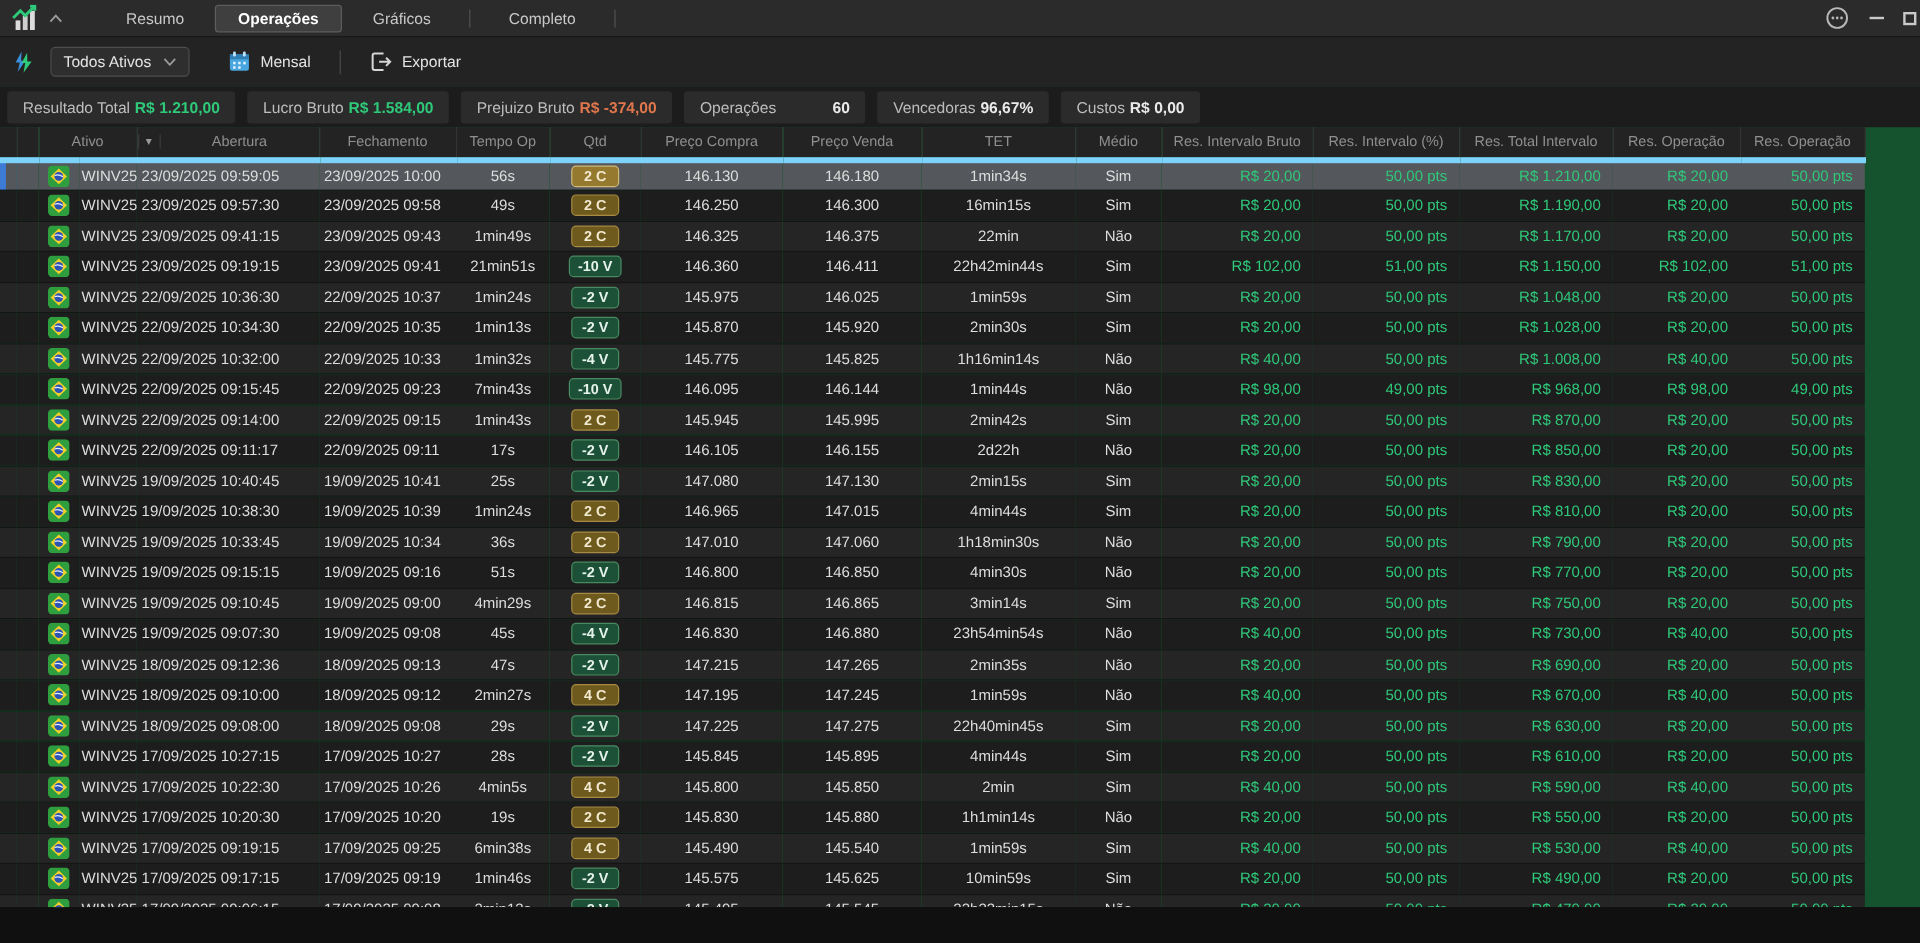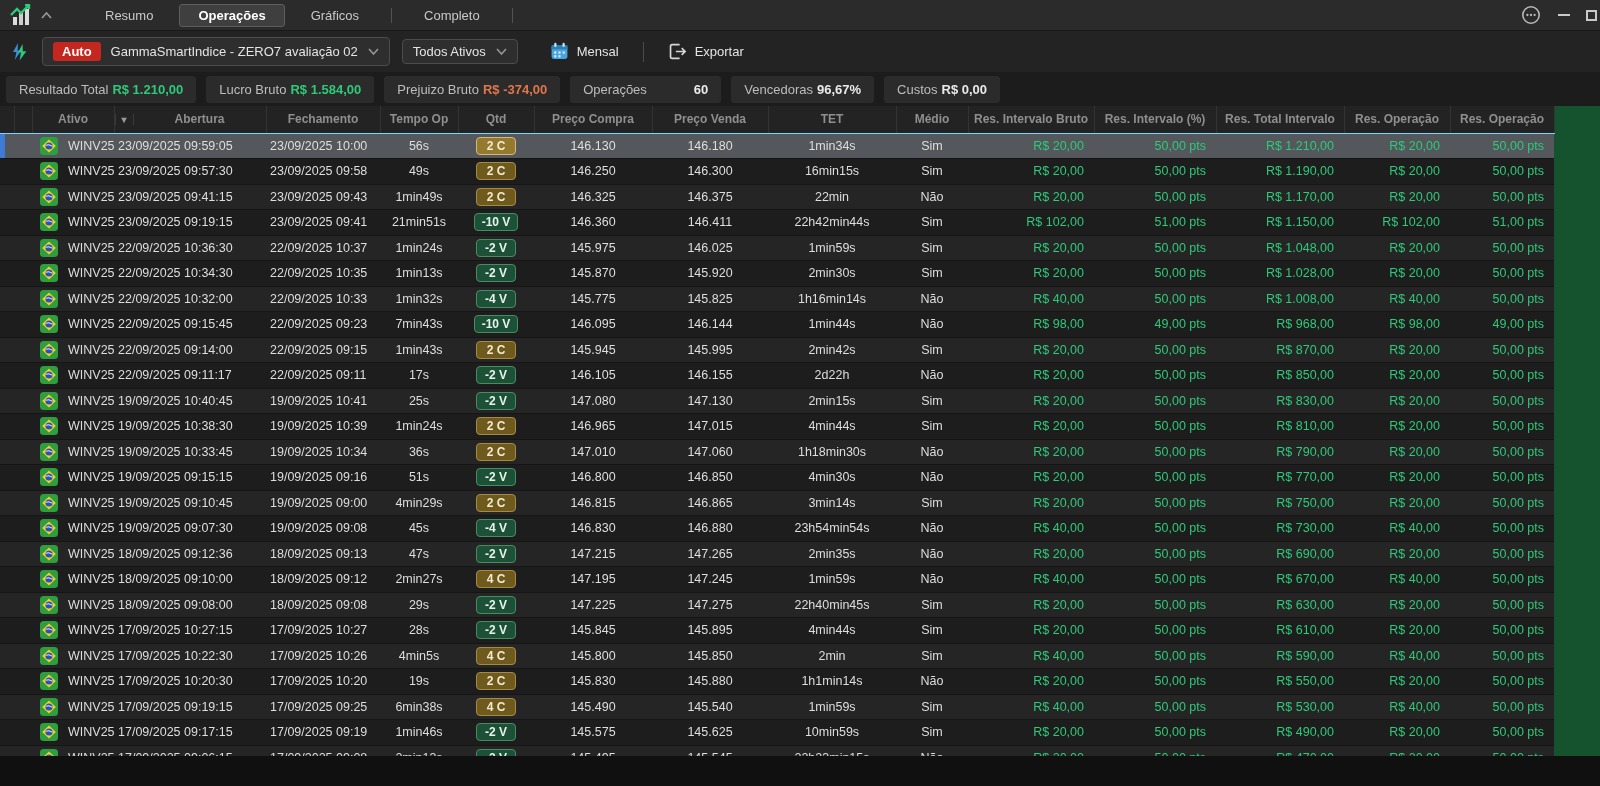--- a/index.html
+++ b/index.html
@@ -31,22 +31,22 @@
   .tool-sep { width:1px; height:20px; background:#4a4a4a; margin:0 6px; }
 
   
   .statsbar { height:34px; display:flex; align-items:center; gap:10px; padding:0 6px; background:#1c1c1c; }
   .chip { background:#2b2b2b; border-radius:3px; height:27px; display:flex; align-items:center; gap:4px; padding:0 13px; font-size:13px; white-space:nowrap; }
   .chip .lbl { color:#bdbdbd; }
   .chip .val { font-weight:bold; }
 
   
   .grid table { border-collapse:collapse; table-layout:fixed; width:1554px; }
-  thead th { height:27px; background:#232323; color:#8f8f8f; font-size:12px; font-weight:bold;
-             border-right:1px solid #333; border-bottom:1px solid #7dd3fc; white-space:nowrap; overflow:hidden; }
+  thead th { height:27px; background:#232323; color:#8f8f8f; font-size:12px; font-weight:normal;
+             border-right:1px solid #333; border-bottom:5px solid #7dd3fc; white-space:nowrap; overflow:hidden; }
   .hflex { display:flex; align-items:center; height:100%; }
   .hlabel.grow { flex:1; text-align:center; }
   .filter-btn { color:#9a9a9a; font-size:10px; padding:0 6px; border-left:1px solid #3a3a3a; border-right:1px solid #3a3a3a; cursor:pointer; }
   tbody tr { border-bottom:1px solid #151515; cursor:default;margin-top:28px; }
   tbody tr.odd  { background:#252525; }
   tbody tr.even { background:#1d1d1d; }
   tbody tr.selected { background:#54575b; }
   tbody td { height:25.5px; font-size:12.5px; color:#dedede; white-space:nowrap; overflow:hidden; vertical-align:middle; }
   td.c-selbar { }
   tr.selected td.c-selbar { background:linear-gradient(90deg, var(--selection,#3e7bd6) 0 5px, rgba(0,0,0,0) 5px); }
@@ -102,29 +102,20 @@
     </div>
   </div>
 
   <div class="toolbar">
     <span class="bolt-wrap">
       <svg width="20" height="20" viewBox="0 0 20 20">
         <path d="M8 1 L3 10 L6.4 10 L4.8 18 L11 8.6 L7.6 8.6 Z" fill="#3a8fd8"></path>
         <path d="M12.6 2 L8 10.6 L11 10.6 L9.6 18.6 L16.4 9.2 L12.8 9.2 Z" fill="#2fc97a"></path>
       </svg>
     </span>
-    <div class="dropdown">
-      <span class="auto-badge">Auto</span>
-      <span class="dd-label">GammaSmartIndice - ZERO7 avaliação 02</span>
-      <span class="chev">
-        <svg width="11" height="7" viewBox="0 0 11 7">
-            <path d="M1 1 L5.5 6 L10 1" stroke="#9a9a9a" stroke-width="1.5" fill="none"></path>
-          </svg>
-      </span>
-    </div>
     <div class="dropdown">
       <span class="dd-label">Todos Ativos</span>
       <span class="chev">
         <svg width="11" height="7" viewBox="0 0 11 7">
             <path d="M1 1 L5.5 6 L10 1" stroke="#9a9a9a" stroke-width="1.5" fill="none"></path>
           </svg>
       </span>
     </div>
     <div class="tool-btn" style="margin-left:14px;">
       <span style="display:flex;">

